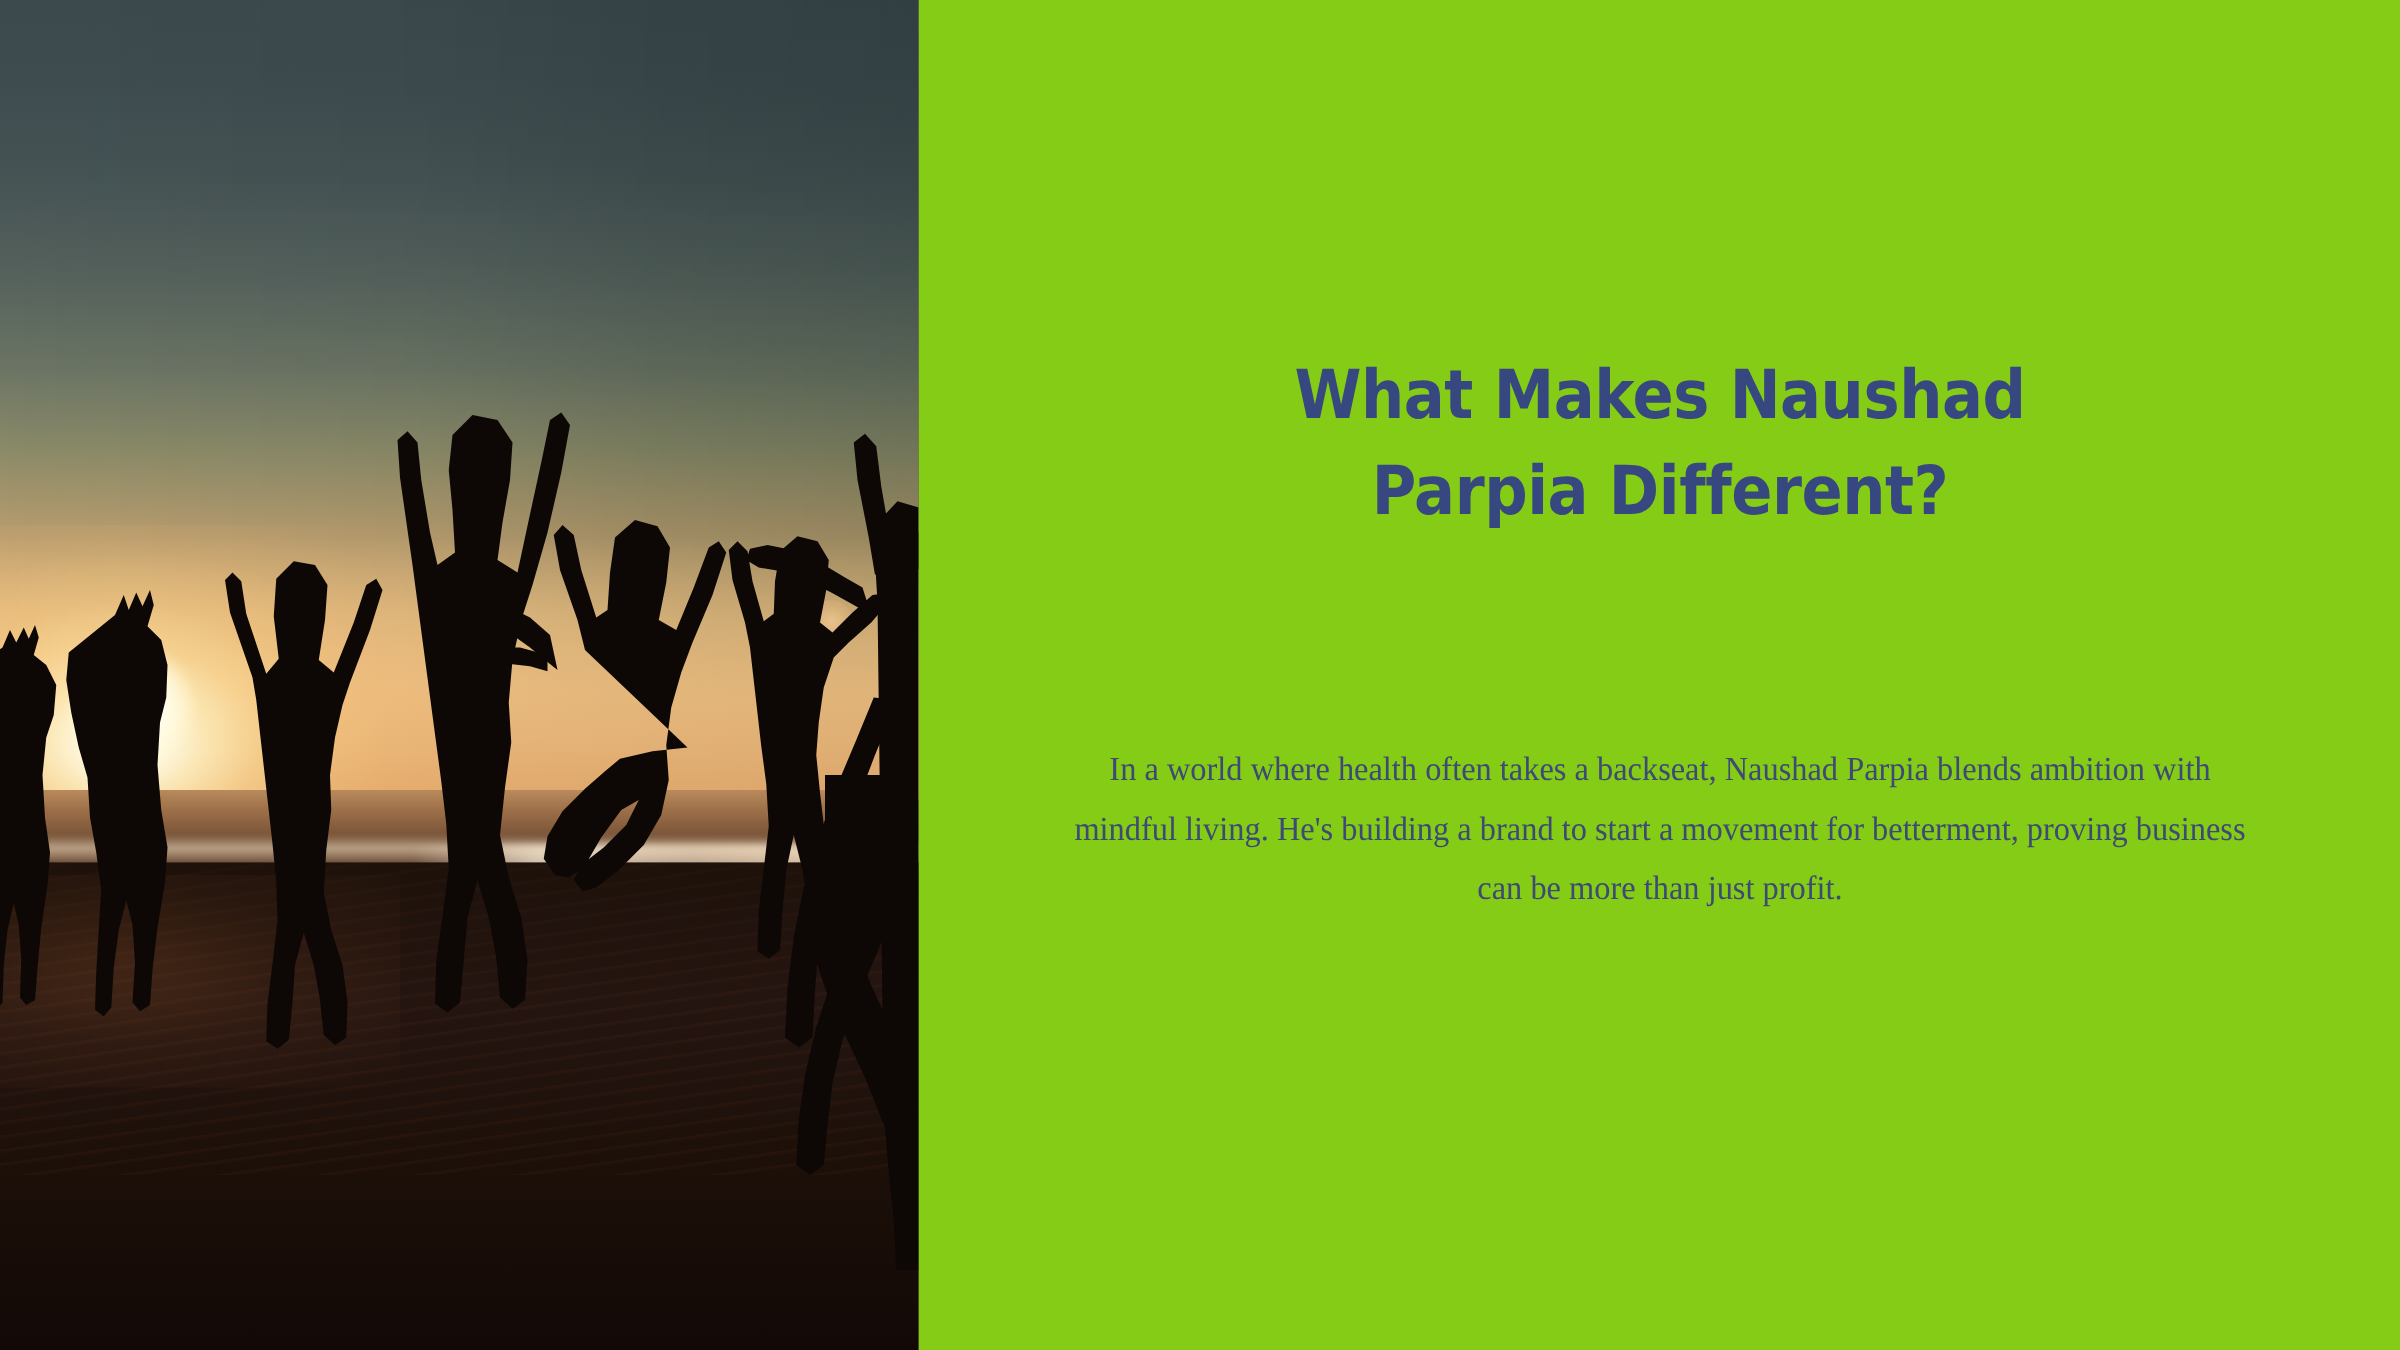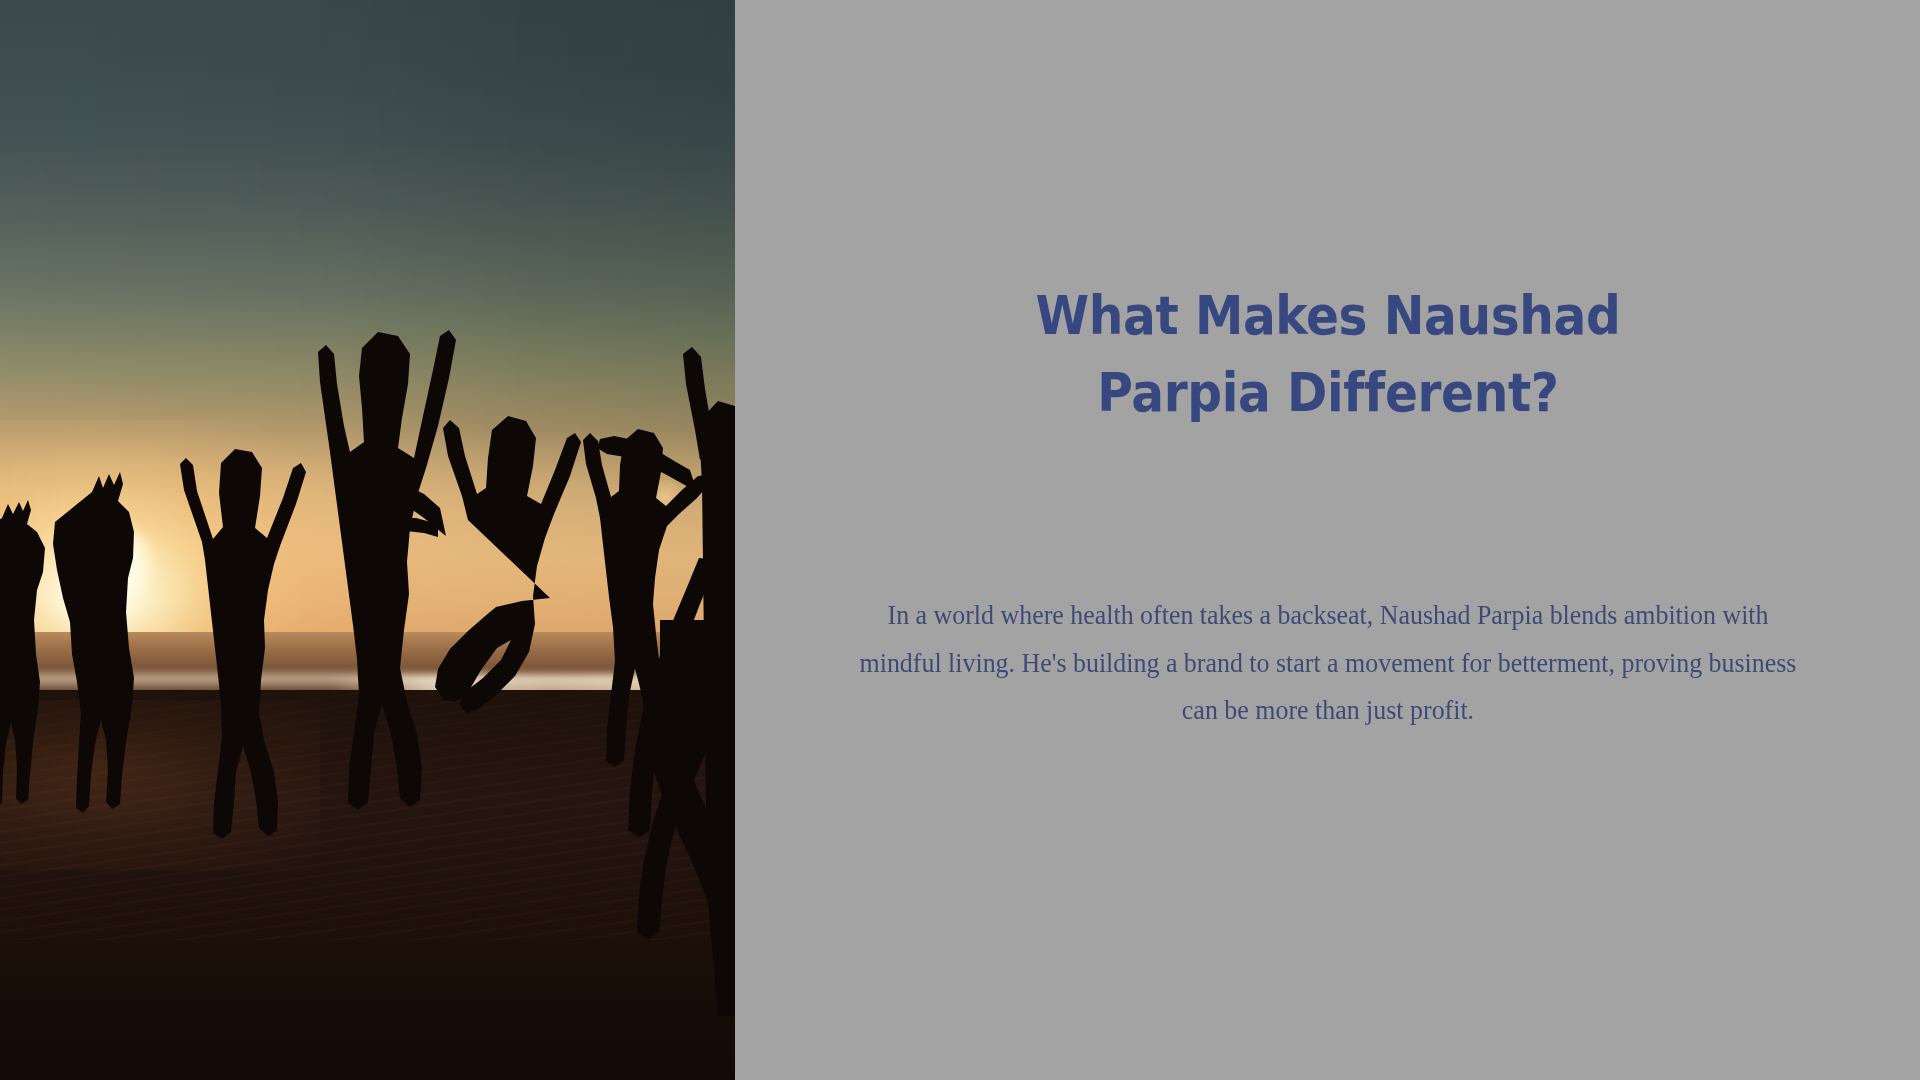--- a/index.html
+++ b/index.html
@@ -198,21 +198,21 @@
     width: 735px;
     height: 1080px;
   }
   .figures svg { display: block; }
 
   
   .text-panel {
     position: relative;
     flex: 1 1 auto;
     height: 1080px;
-    background: #a3a3a3;
+    background: #84cc16;
     display: flex;
     flex-direction: column;
     align-items: center;
   }
 
   .headline {
     width: 880px;
     margin: 0;
     padding: 0;
     text-align: center;

